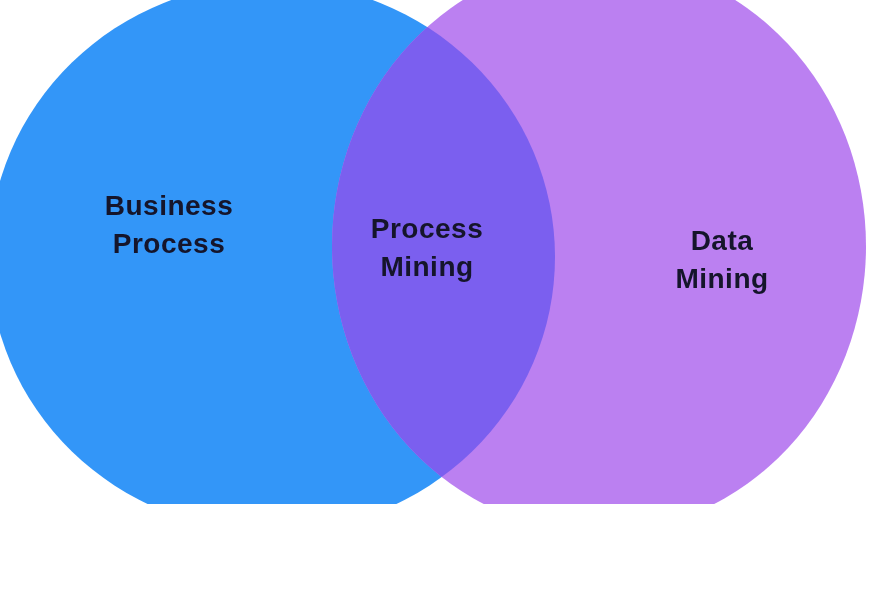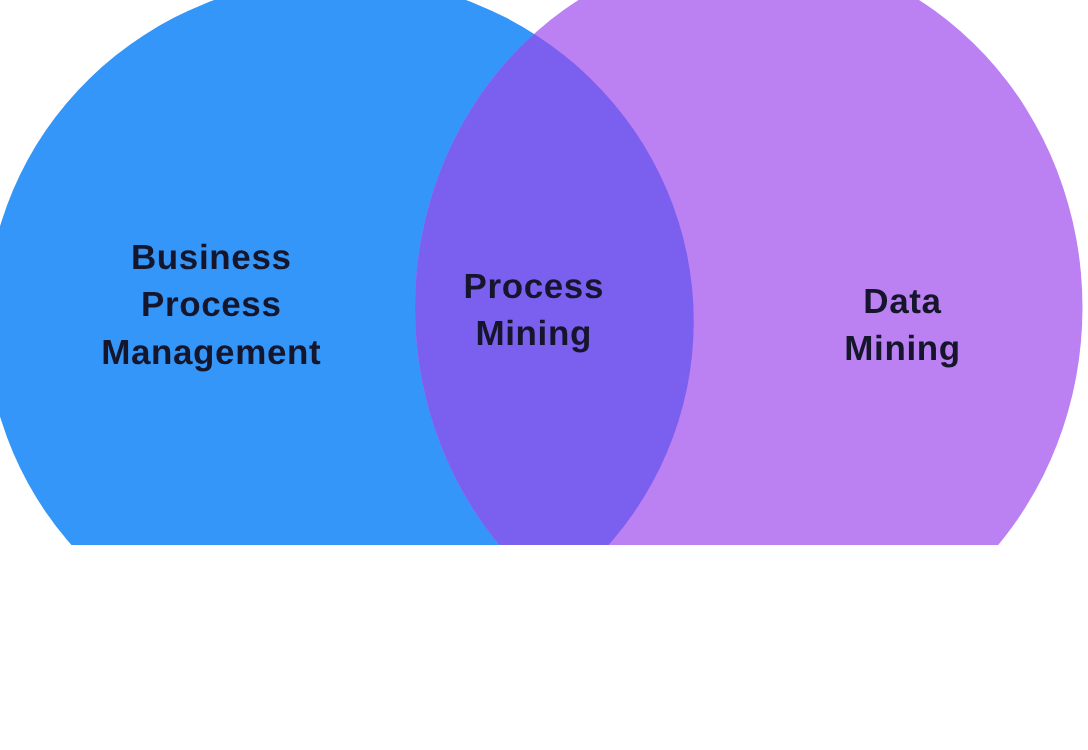--- a/index.html
+++ b/index.html
@@ -5,21 +5,21 @@
   html, body {
     margin: 0;
     padding: 0;
   }
   body {
     font-family: "Liberation Sans", "DejaVu Sans", sans-serif;
   }
   .stage {
     position: relative;
     width: 870px;
-    height: 436px;
+    height: 504px;
     background: #ffffff;
     overflow: hidden;
   }
   .venn-svg {
     position: absolute;
     left: 0;
     top: 0;
     width: 870px;
     height: 600px;
     display: block;
@@ -52,21 +52,20 @@
       </clipPath>
     </defs>
     <ellipse cx="272" cy="257" rx="283" ry="275" fill="#3396F8"></ellipse>
     <ellipse cx="599" cy="246" rx="267" ry="286" fill="#BB80F1"></ellipse>
     <ellipse cx="599" cy="246" rx="267" ry="286" clip-path="url(#leftClip)" fill="#7B5FEF"></ellipse>
   </svg>
 
   <div class="label label-left">
     <div>Business</div>
     <div>Process</div>
-    <div>Management</div>
   </div>
 
   <div class="label label-middle">
     <div>Process</div>
     <div>Mining</div>
   </div>
 
   <div class="label label-right">
     <div>Data</div>
     <div>Mining</div>

